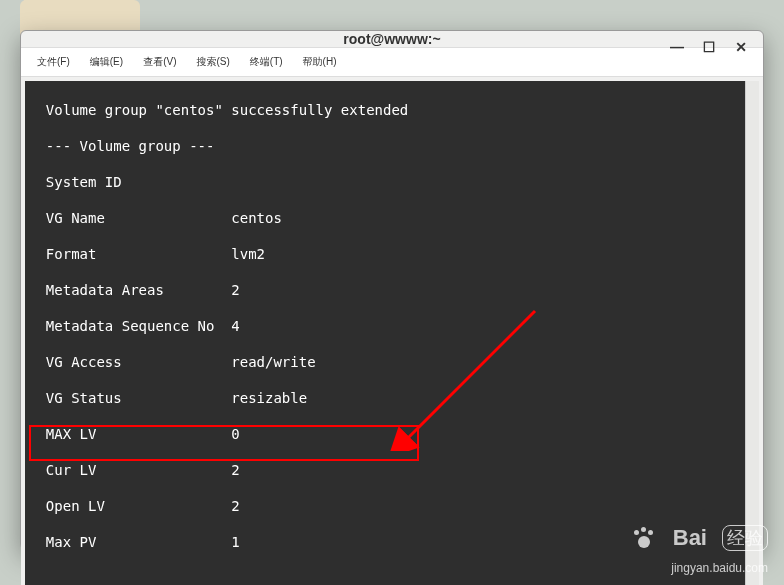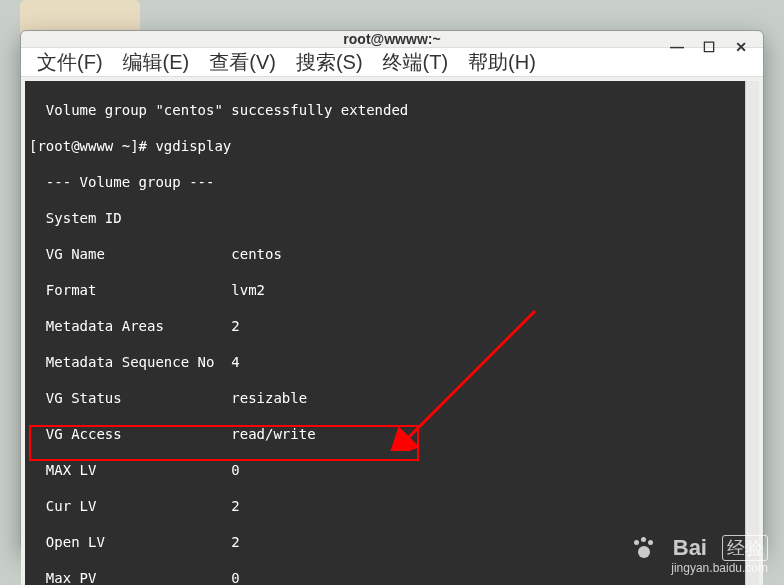--- a/index.html
+++ b/index.html
@@ -73,21 +73,21 @@
   }
   .menubar {
     height: 30px;
     background: #fff;
     border-top: 1px solid #ddd;
     border-bottom: 1px solid #ddd;
     display: flex;
     align-items: center;
     padding: 7px 8px;
     gap: 4px;
-    font-size: 20px;
+    font-size: 10px;
     color: #333;
   }
   .menubar span {
     padding: 2px 8px;
     cursor: pointer;
   }
   .terminal {
     flex: 1;
     background: #f0f0ef;
     padding: 4px;
@@ -147,25 +147,25 @@
   }
   .watermark .bai {
     font-size: 22px;
     font-weight: bold;
   }
   .watermark .jing {
     font-size: 18px;
     font-weight: 300;
     padding: 0 4px;
     border: 1px solid #fff;
-    border-radius: 3px;
+    border-radius: 8px;
   }
   .watermark .url {
     font-size: 12px;
-    margin-top: 0;
+    margin-top: 10px;
   }
 </style>
 </head>
 <body>
 
 <div class="folder"></div>
 
 <div class="window">
   <div class="titlebar">
     <span>root@wwww:~</span>
@@ -179,33 +179,32 @@
     <span>文件(F)</span>
     <span>编辑(E)</span>
     <span>查看(V)</span>
     <span>搜索(S)</span>
     <span>终端(T)</span>
     <span>帮助(H)</span>
   </div>
   <div class="terminal">
     <div class="term-inner">
 <div class="term-line">  Volume group "centos" successfully extended</div>
-<div class="term-line">[root@wwww ~]# vgdisplay</div>
 <div class="term-line">  --- Volume group ---</div>
 <div class="term-line">  System ID</div>
 <div class="term-line">  VG Name               centos</div>
 <div class="term-line">  Format                lvm2</div>
 <div class="term-line">  Metadata Areas        2</div>
 <div class="term-line">  Metadata Sequence No  4</div>
+<div class="term-line">  VG Access             read/write</div>
 <div class="term-line">  VG Status             resizable</div>
-<div class="term-line">  VG Access             read/write</div>
 <div class="term-line">  MAX LV                0</div>
 <div class="term-line">  Cur LV                2</div>
 <div class="term-line">  Open LV               2</div>
-<div class="term-line">  Max PV                0</div>
+<div class="term-line">  Max PV                1</div>
 
 
 
 
 
 
 
 
 
 

